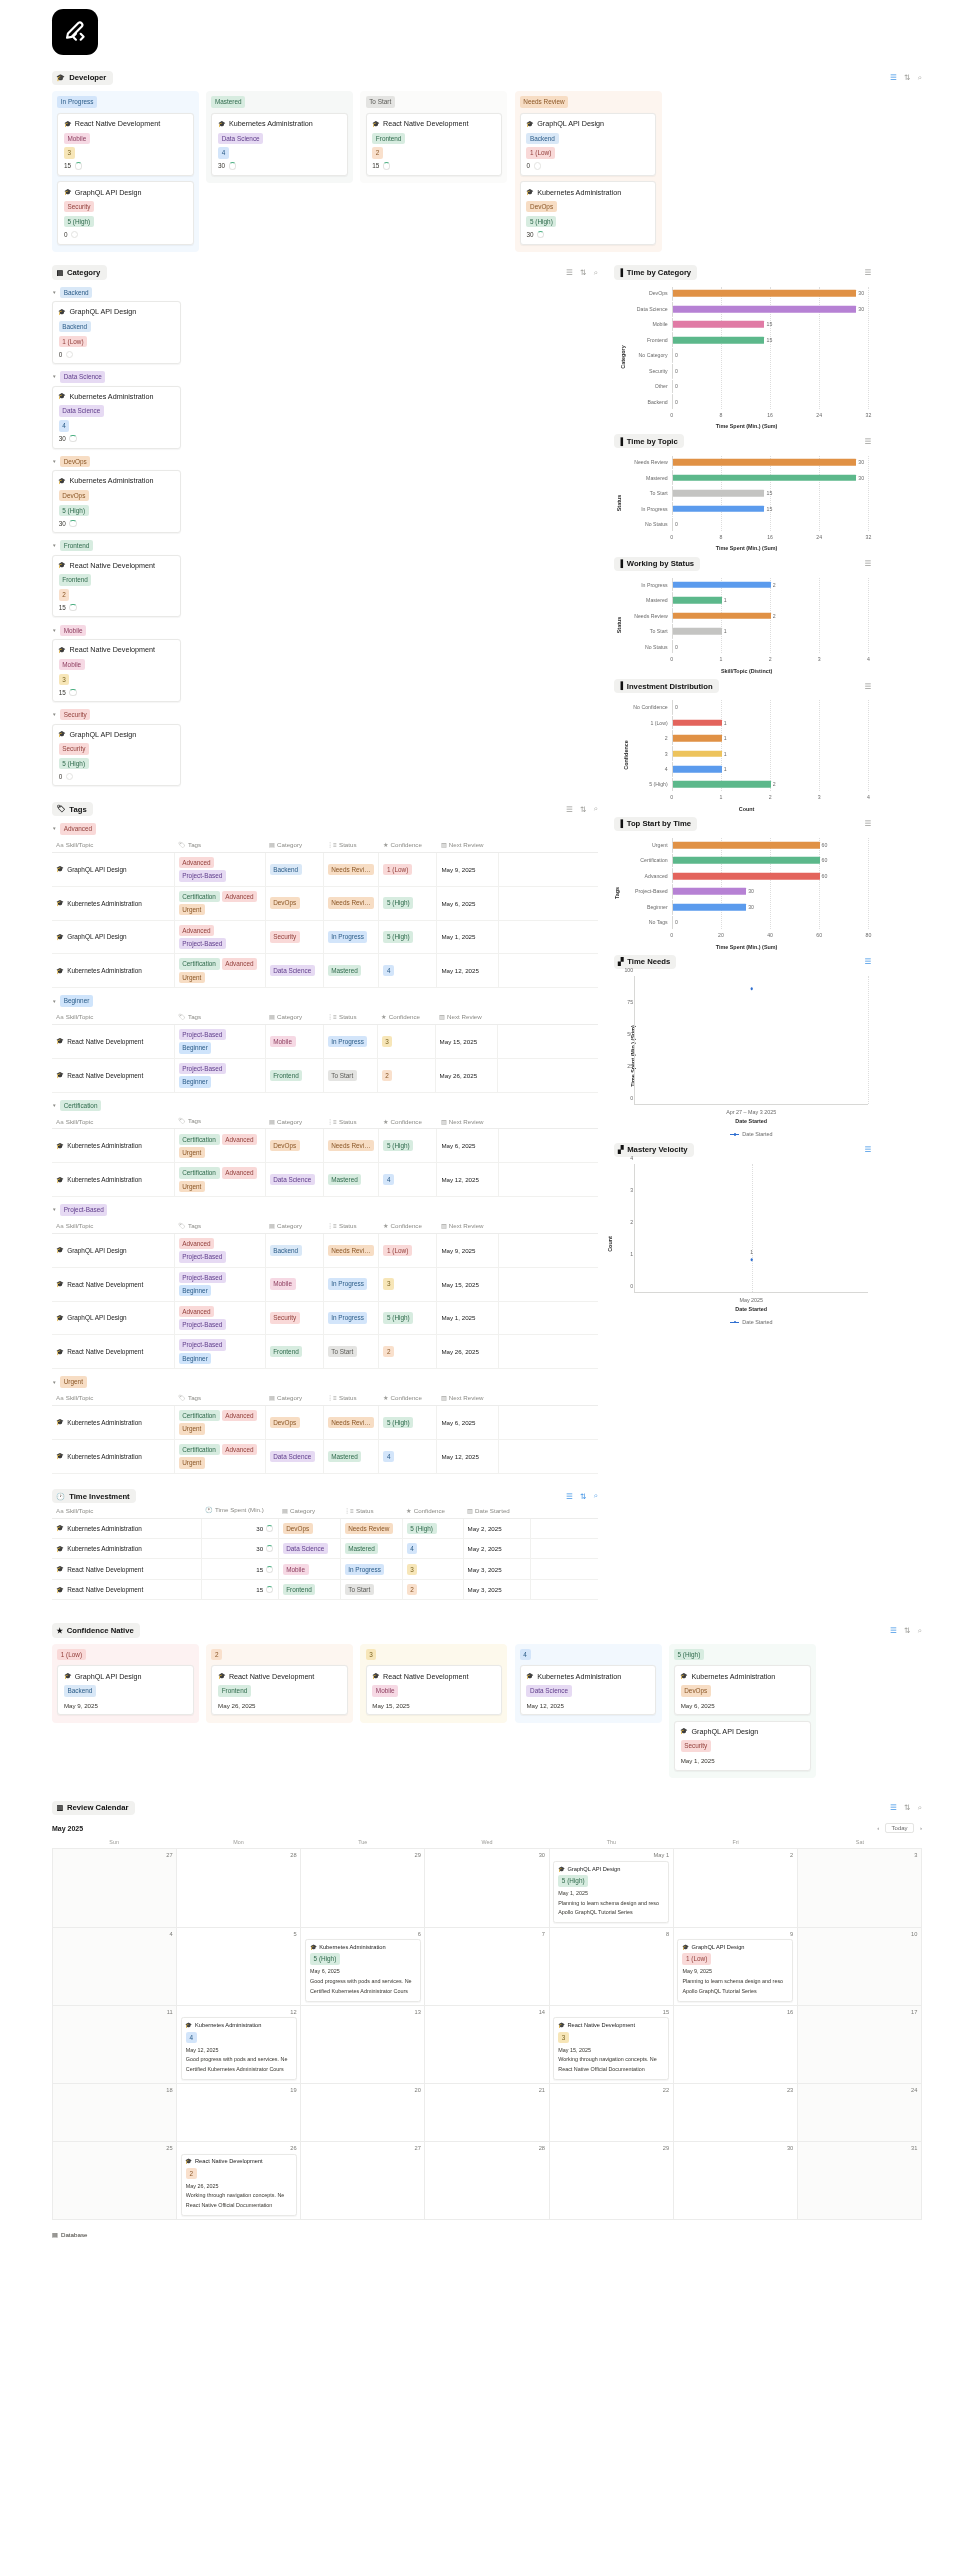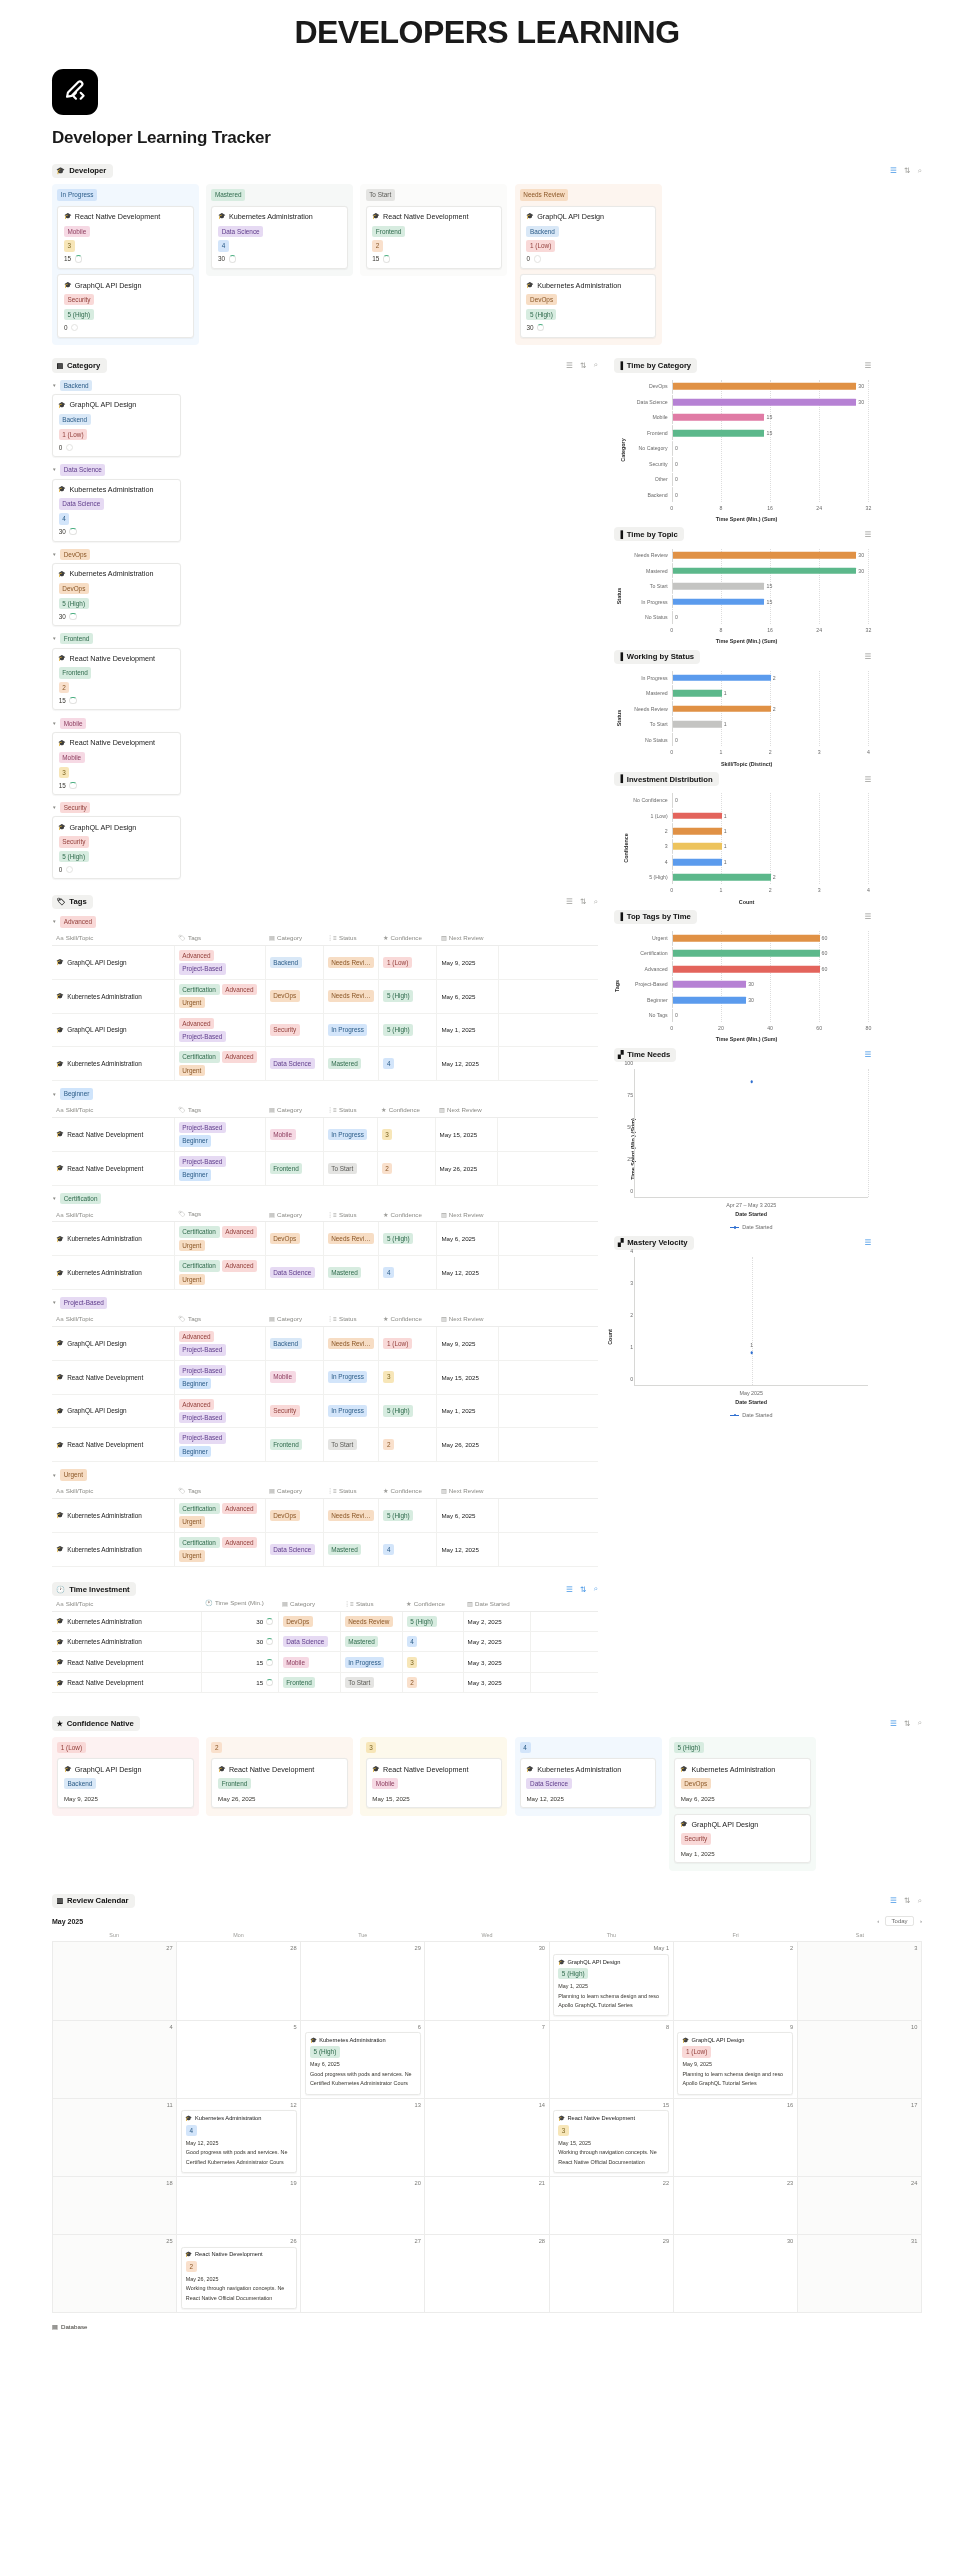--- a/index.html
+++ b/index.html
@@ -145,33 +145,31 @@
 
   .dbfoot { display:flex; align-items:center; gap:3.1px; font-size:6.2px; color:#37352f; margin-top:10.3px; }
 
   
 </style>
 </head>
 <body>
 
 <div class="page">
 
-  <div class="banner">DEVELOPERS LEARNING</div>
 
   <div class="content">
 
     <div class="app-icon">
       <svg viewBox="0 0 24 24" fill="none" stroke="#fff" stroke-width="1.9" stroke-linecap="round" stroke-linejoin="round">
         <path d="M14.5 3.6a2.2 2.2 0 0 1 3.1 3.1L8.4 15.9l-3.9.8.8-3.9 9.2-9.2z"></path>
         <path d="M16.6 13.2l2.6 2.6-2.6 2.6"></path>
         <path d="M12.4 13.2l-2.6 2.6 2.6 2.6"></path>
       </svg>
     </div>
 
-    <h1 class="doc-title">Developer Learning Tracker</h1>
 
     <div class="section">
       <div class="sec-head">
         <div class="sec-chip">
           <span class="gi">🎓</span>
           <span>Developer</span>
         </div>
         <div class="sec-tools">
           <span class="ti">☰</span>
           <span class="ti gray">⇅</span>
@@ -1154,21 +1152,21 @@
                   </div>
               </div>
               <div class="axis-title">Count</div>
             </div>
           </div>
         </div>
         <div class="chart-box">
           <div class="sec-head">
             <div class="sec-chip">
               <span class="gi">▐</span>
-              <span>Top Tags by Time</span>
+              <span>Top Start by Time</span>
             </div>
             <div class="sec-tools">
                 <span class="ti gray">☰</span>
               </div>
           </div>
           <div class="chart-area">
             <div class="y-title">Tags</div>
             <div class="chart-wrap" style="padding-left:8.2px">
               <div class="hbar-chart" style="position:relative">
                 <div style="position:absolute;left:47px;right:0;top:0;bottom:0;pointer-events:none">

